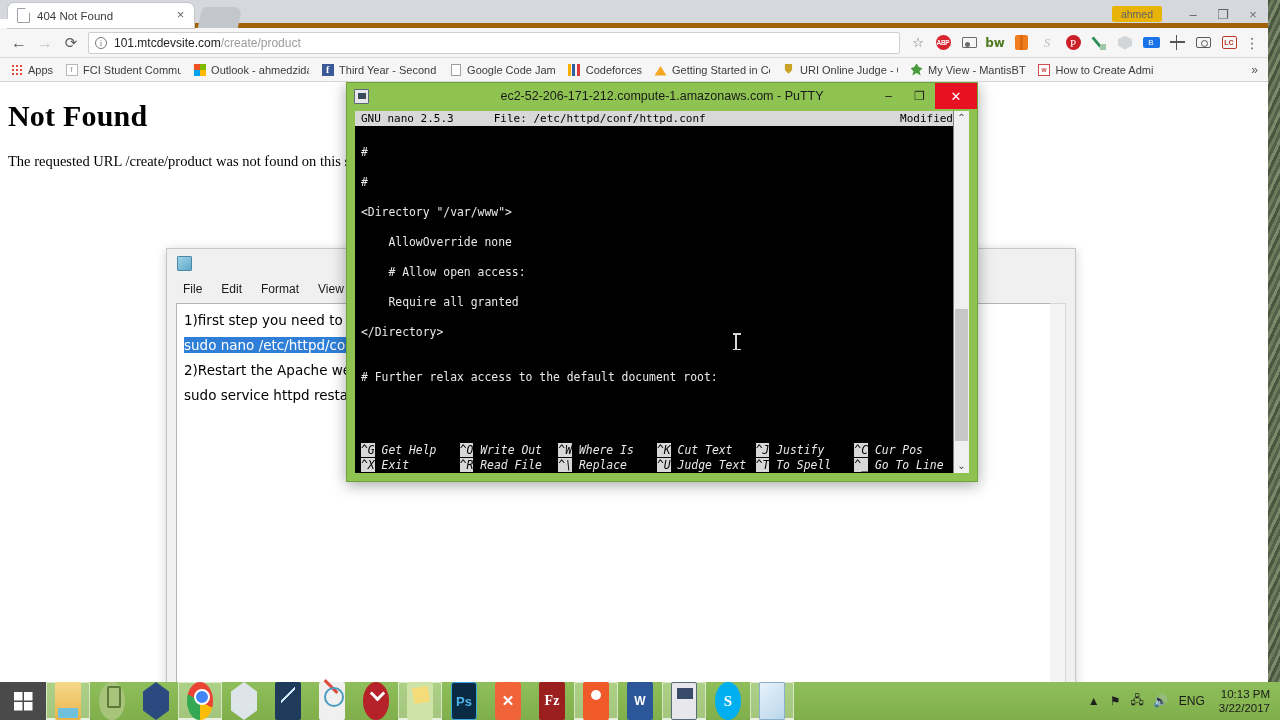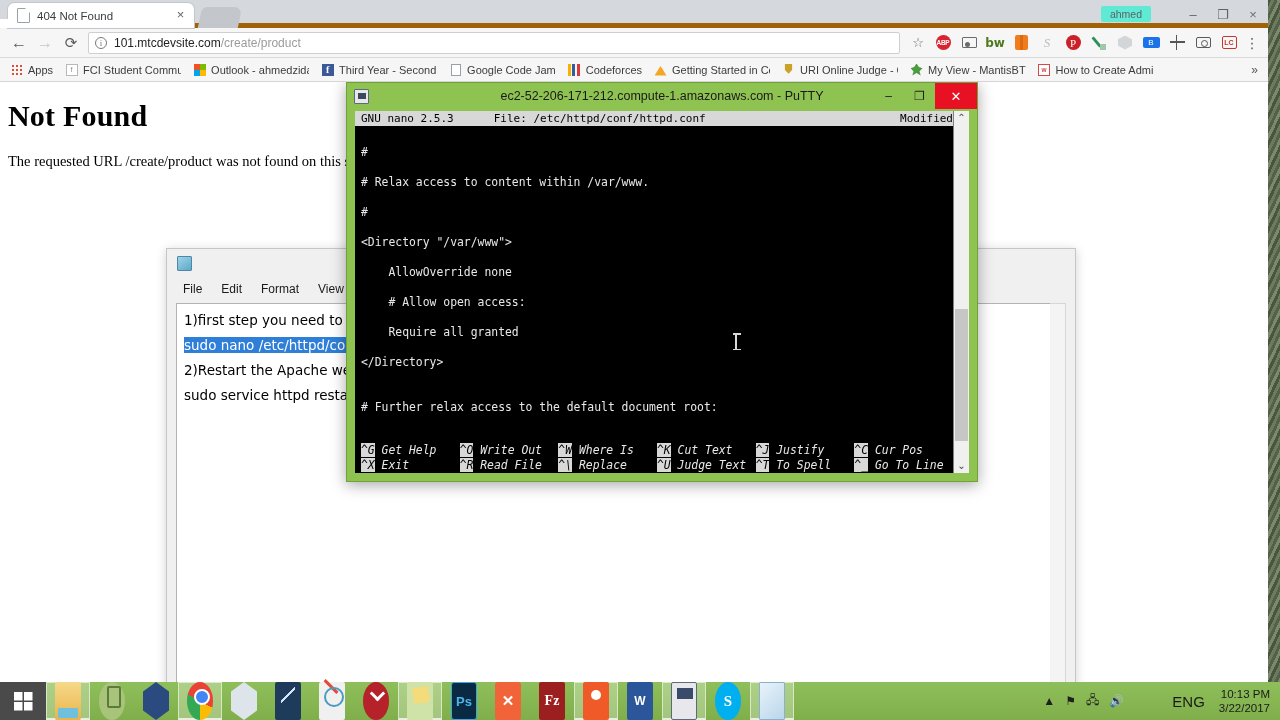--- a/index.html
+++ b/index.html
@@ -56,22 +56,22 @@
   .tab-new {
     position: absolute; left: 200px; top: 7px; width: 40px; height: 21px;
     background: #c3c6ca; border-radius: 5px 8px 0 0;
     transform: skewX(-12deg);
   }
   .win-controls {
     position: absolute; right: 0; top: 0; height: 28px;
     display: flex; align-items: center;
   }
   .user-chip {
-    font-size: 10.5px; color: #5f6368; background: #5eead4;
-    padding: 2px 9px; border-radius: 2px; margin-right: 27px;
+    font-size: 10.5px; color: #5f6368; background: #eab308;
+    padding: 2px 9px; border-radius: 2px; margin-right: 16px;
   }
   .wbtn {
     width: 30px; height: 28px; display: flex; align-items: center; justify-content: center;
     color: #5f6368; font-size: 13px;
   }
   .wbtn.close { color: #6b6f73; }
 
   
   .toolbar {
     height: 30px; background: #f6f6f6; display: flex; align-items: center;
@@ -338,21 +338,21 @@
   .i-word { background: #2b579a; border-radius: 2px; color: #fff; font-size: 12px; font-weight: bold;
             display:flex;align-items:center;justify-content:center;}
   .i-putty { background: #e8e8ec; border: 1px solid #5b6b7a; border-radius: 2px; position: relative; }
   .i-putty::after{content:"";position:absolute;left:5px;top:5px;width:16px;height:11px;background:#3a4a6a;}
   .i-skype { background: #00aff0; border-radius: 50%; color: #fff; font-size: 15px; font-weight: bold;
              display:flex;align-items:center;justify-content:center;font-family:"Liberation Serif",serif;}
   .i-np2 { background: linear-gradient(135deg,#e9f3fb,#b9d6ea); border: 1px solid #8ab0cc; border-radius: 1px; }
 
   .tray { margin-left: auto; display: flex; align-items: center; gap: 10px; padding-right: 10px; }
   .tray-ic { color: #1f1f1f; font-size: 12px; }
-  .tray-lang { font-size: 15px; color: #1a1a1a; margin-left: 38px; }
+  .tray-lang { font-size: 12px; color: #1a1a1a; }
   .clock { text-align: right; font-size: 11.5px; color: #1a1a1a; line-height: 14px; padding-left: 4px;}
 </style>
 </head>
 <body>
 
 <div id="root">
   <div class="desktop-bg"></div>
 
   <div class="browser">
 
@@ -528,21 +528,20 @@
           <div class="term-inner">
             <div class="nano-header">
               <span>GNU nano 2.5.3</span>
               <span class="spacer" style="flex:0 0 40px"></span>
               <span>File: /etc/httpd/conf/httpd.conf</span>
               <span class="spacer"></span>
               <span style="">Modified</span>
             </div>
             <div class="nano-body">
 <div><span>#</span></div>
-<div><span># Relax access to content within /var/www.</span></div>
 <div><span>#</span></div>
 <div><span>&lt;Directory "/var/www"&gt;</span></div>
 <div><span>    AllowOverride none</span></div>
 <div><span>    # Allow open access:</span></div>
 <div><span>    Require all granted</span></div>
 <div><span>&lt;/Directory&gt;</span></div>
 <div><span></span></div>
 <div><span># Further relax access to the default document root:</span></div>
 
 

